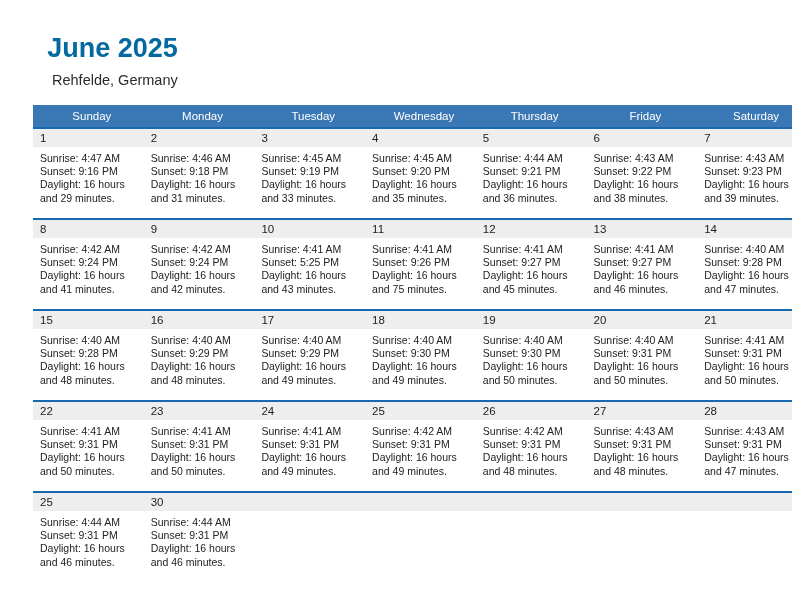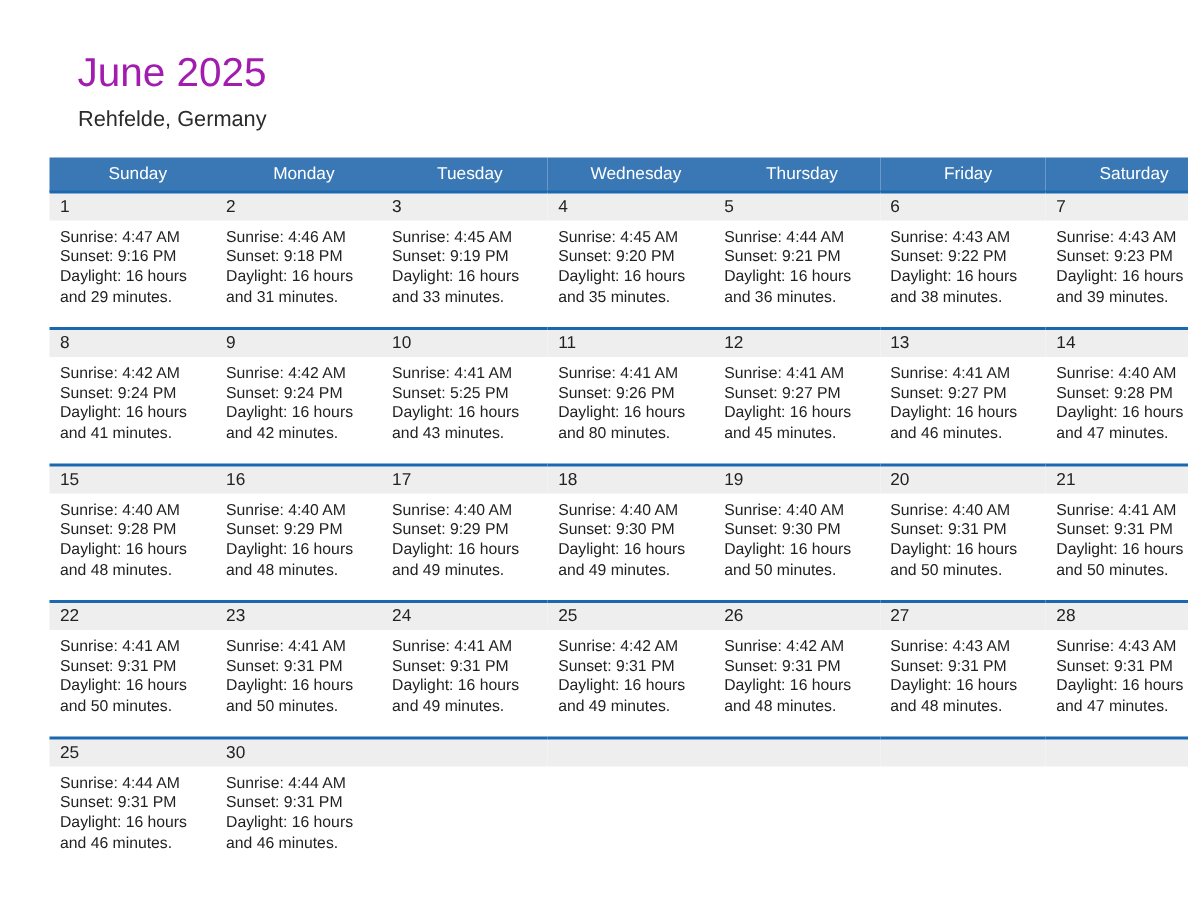--- a/index.html
+++ b/index.html
@@ -60,22 +60,22 @@
     left: 52px;
     top: 24px;
     display: block;
   }
   .title-block {
     text-align: right;
     padding-top: 2px;
   }
   .cal-title {
     font-size: 27px;
-    color: #a21caf;
-    font-weight: normal;
+    color: #0369a1;
+    font-weight: bold;
     line-height: 1.1;
     margin: 0;
   }
   .cal-subtitle {
     font-size: 14.5px;
     color: #2b2b2b;
     margin: 9px 0 0 16px;
     line-height: 1.1;
   }
 
@@ -251,21 +251,21 @@
                 <div>Daylight: 16 hours</div>
                 <div>and 43 minutes.</div>
               </div>
             </td>
             <td class="daycell">
               <div class="daynum">11</div>
               <div class="lines">
                 <div>Sunrise: 4:41 AM</div>
                 <div>Sunset: 9:26 PM</div>
                 <div>Daylight: 16 hours</div>
-                <div>and 80 minutes.</div>
+                <div>and 75 minutes.</div>
               </div>
             </td>
             <td class="daycell">
               <div class="daynum">12</div>
               <div class="lines">
                 <div>Sunrise: 4:41 AM</div>
                 <div>Sunset: 9:27 PM</div>
                 <div>Daylight: 16 hours</div>
                 <div>and 45 minutes.</div>
               </div>

